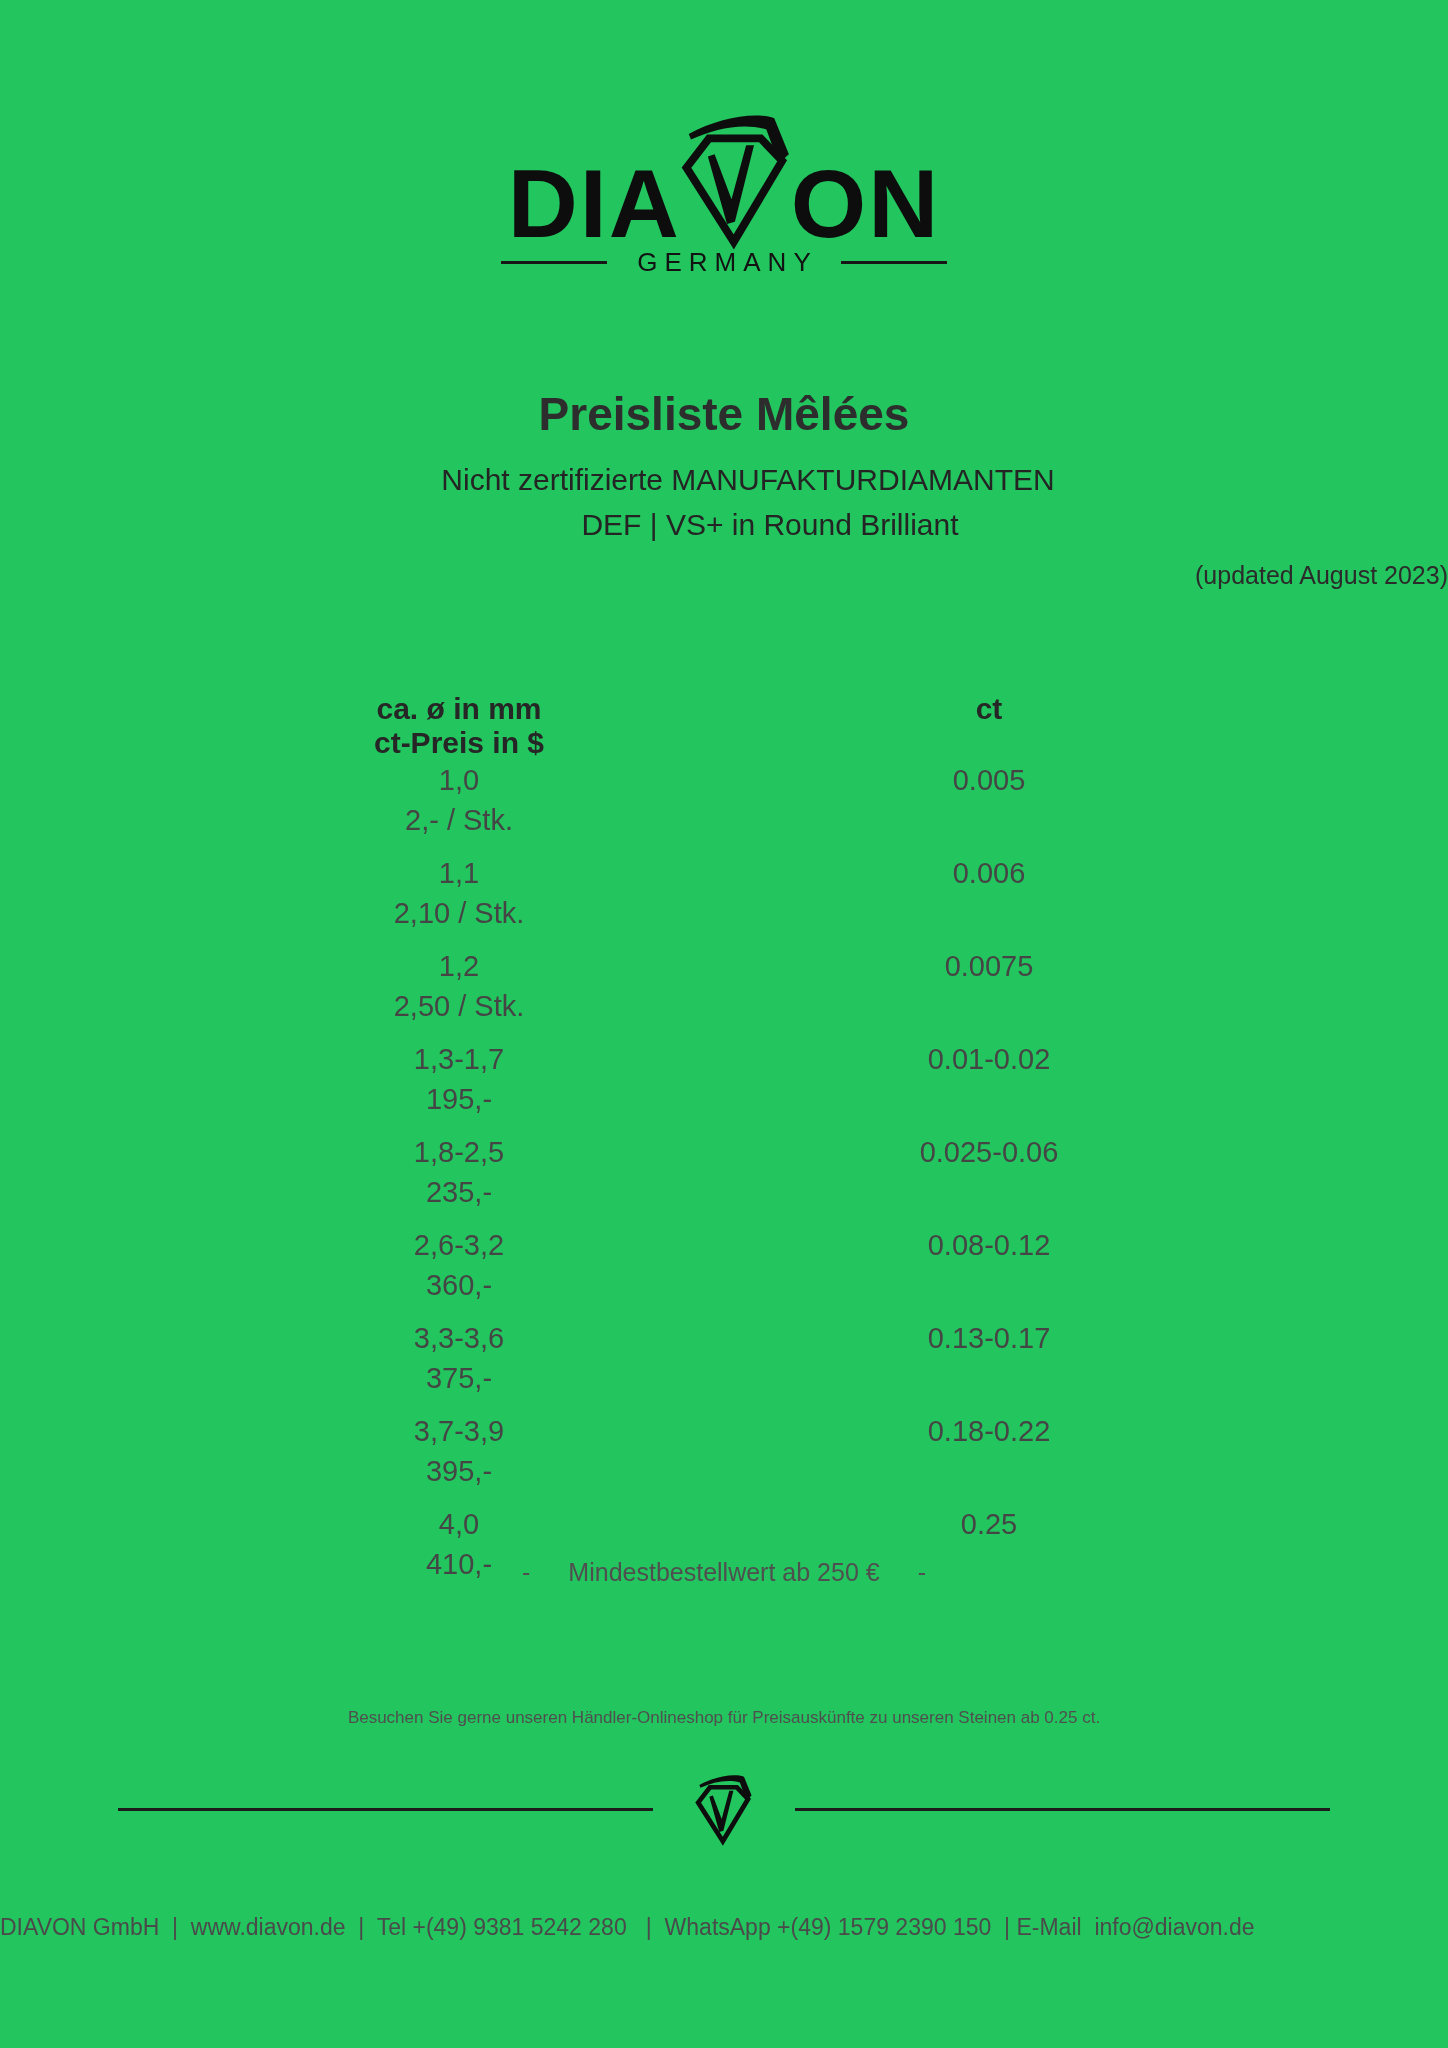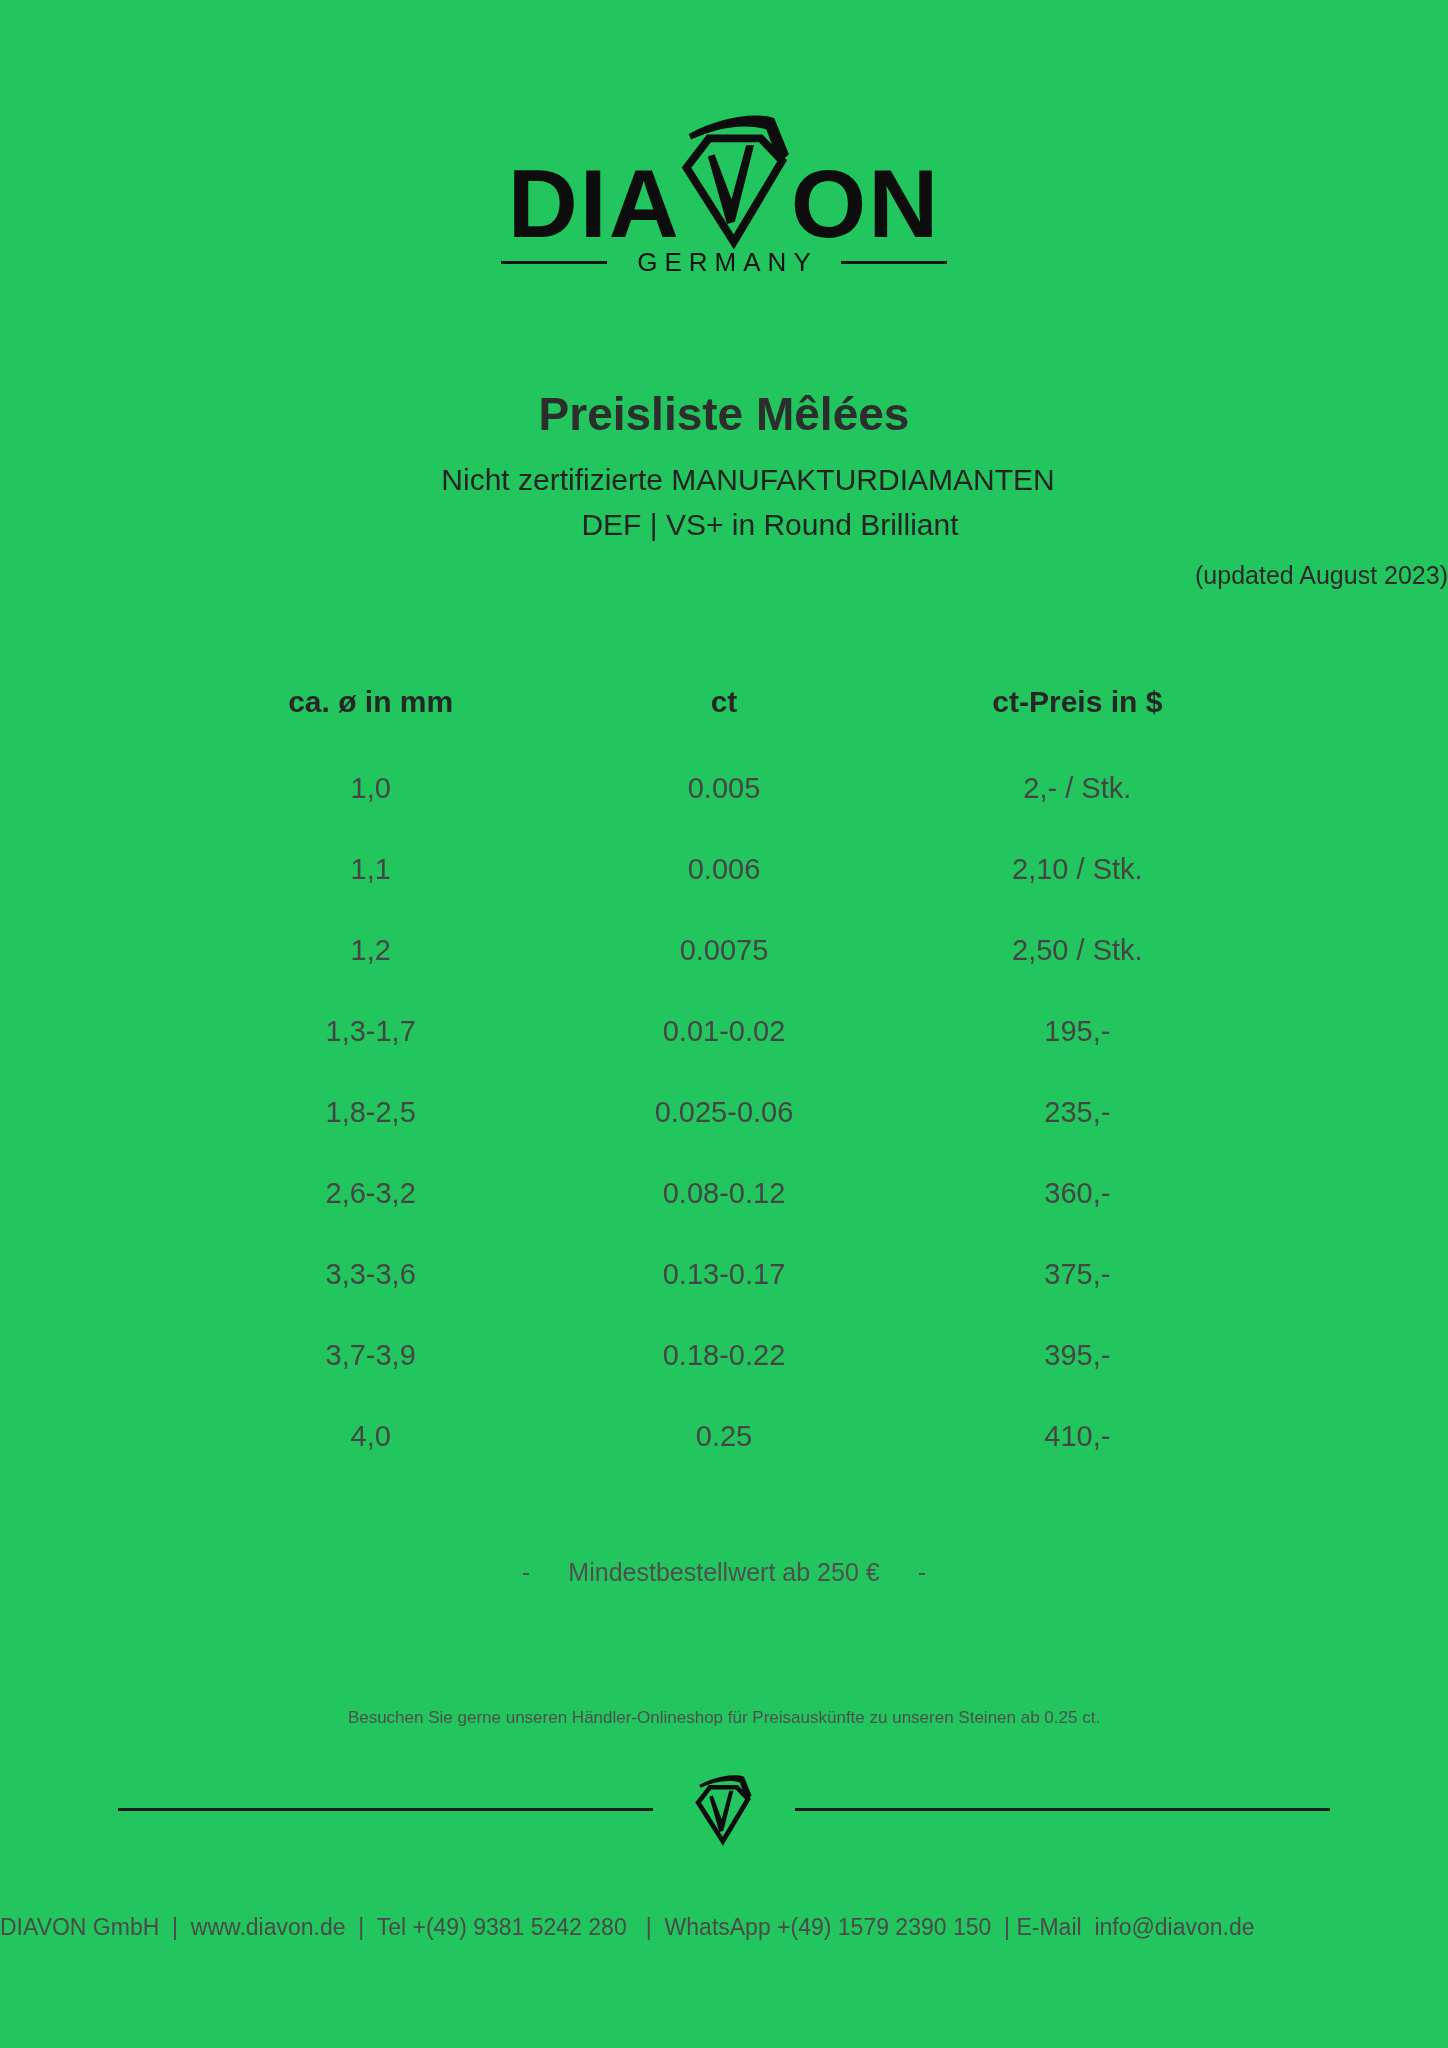--- a/index.html
+++ b/index.html
@@ -49,22 +49,22 @@
   .updated{
     top:560px;text-align:right;font-size:25px;line-height:30px;color:#2b2b2b;
   }
 
   
   .table{
     position:absolute;top:680px;left:50%;transform:translateX(-50%);
     width:1060px;
   }
   .trow{
-    display:grid;grid-template-columns:1fr 1fr 1fr;
-    align-items:center;height:81px;
+    display:grid;grid-template-columns:1fr 1fr;
+    align-items:center;height:81px;margin-top:12px;
   }
   .trow.thead{height:44px;}
   .tcell{text-align:center;font-size:29px;color:#454545;}
   .thead .tcell{font-size:30px;font-weight:bold;color:#262626;}
   .tbody{margin-top:24px;}
 
   
   .min-order{
     top:1558px;
     display:flex;justify-content:center;align-items:center;gap:38px;

